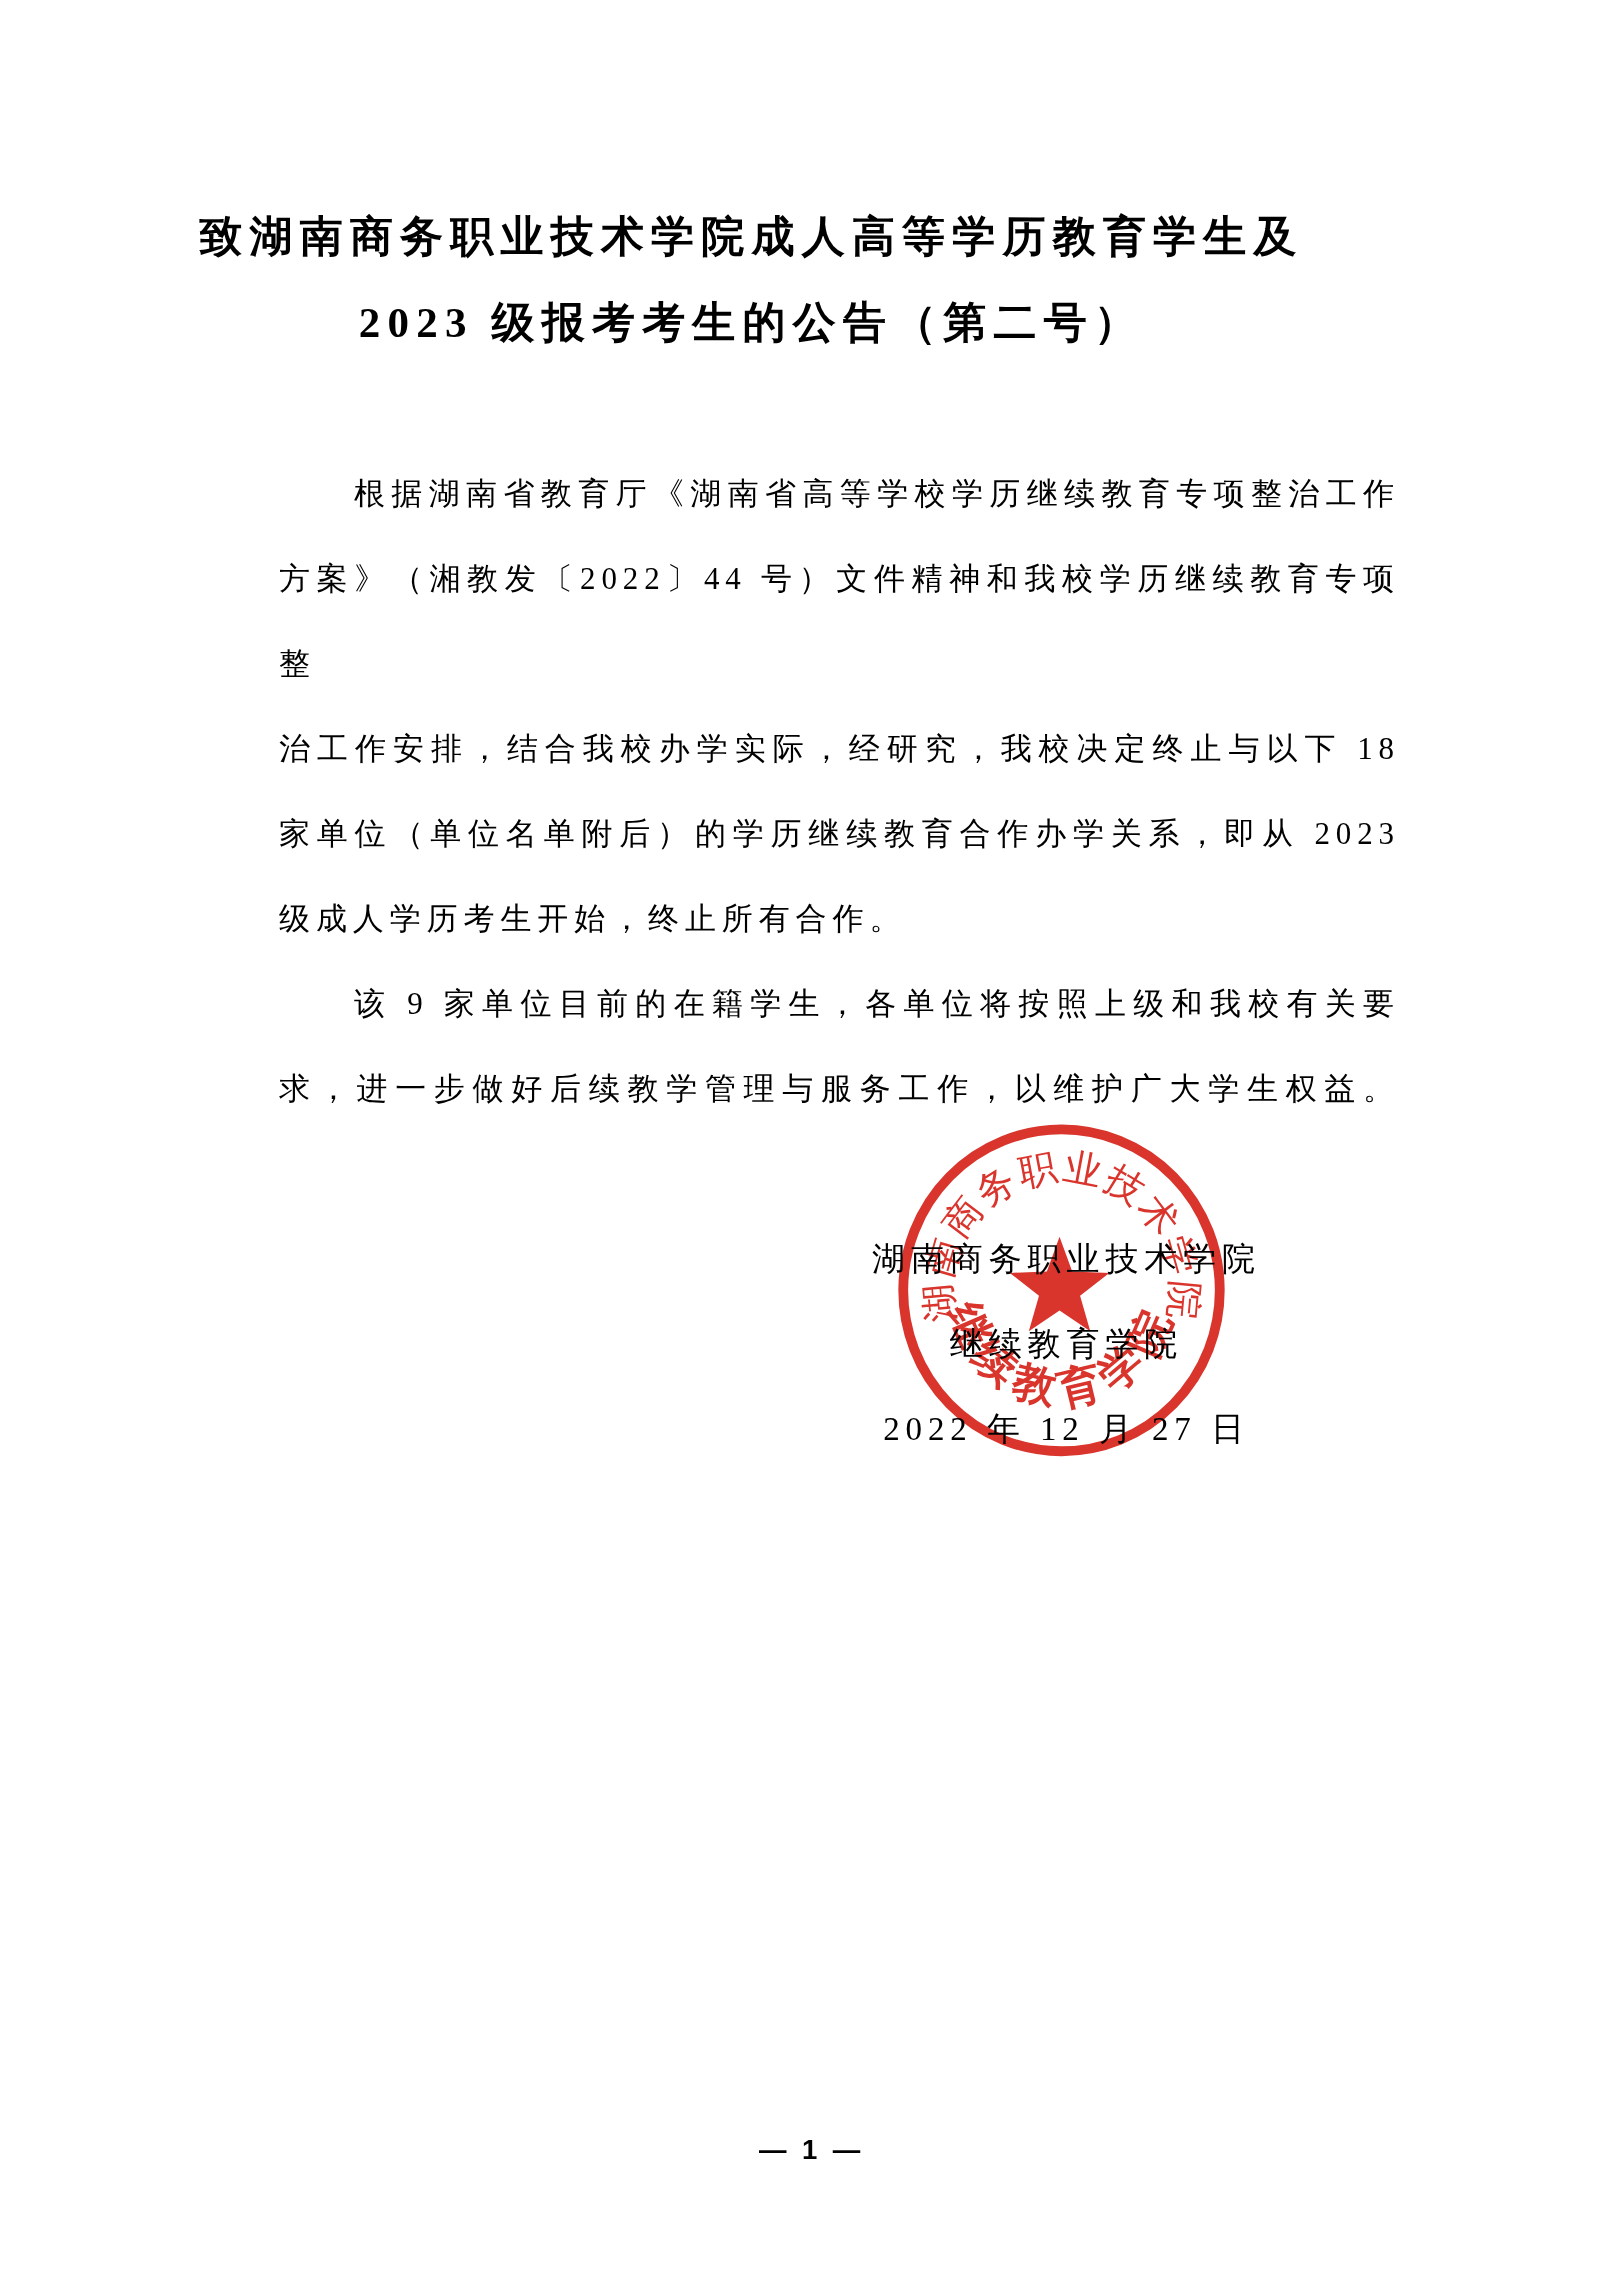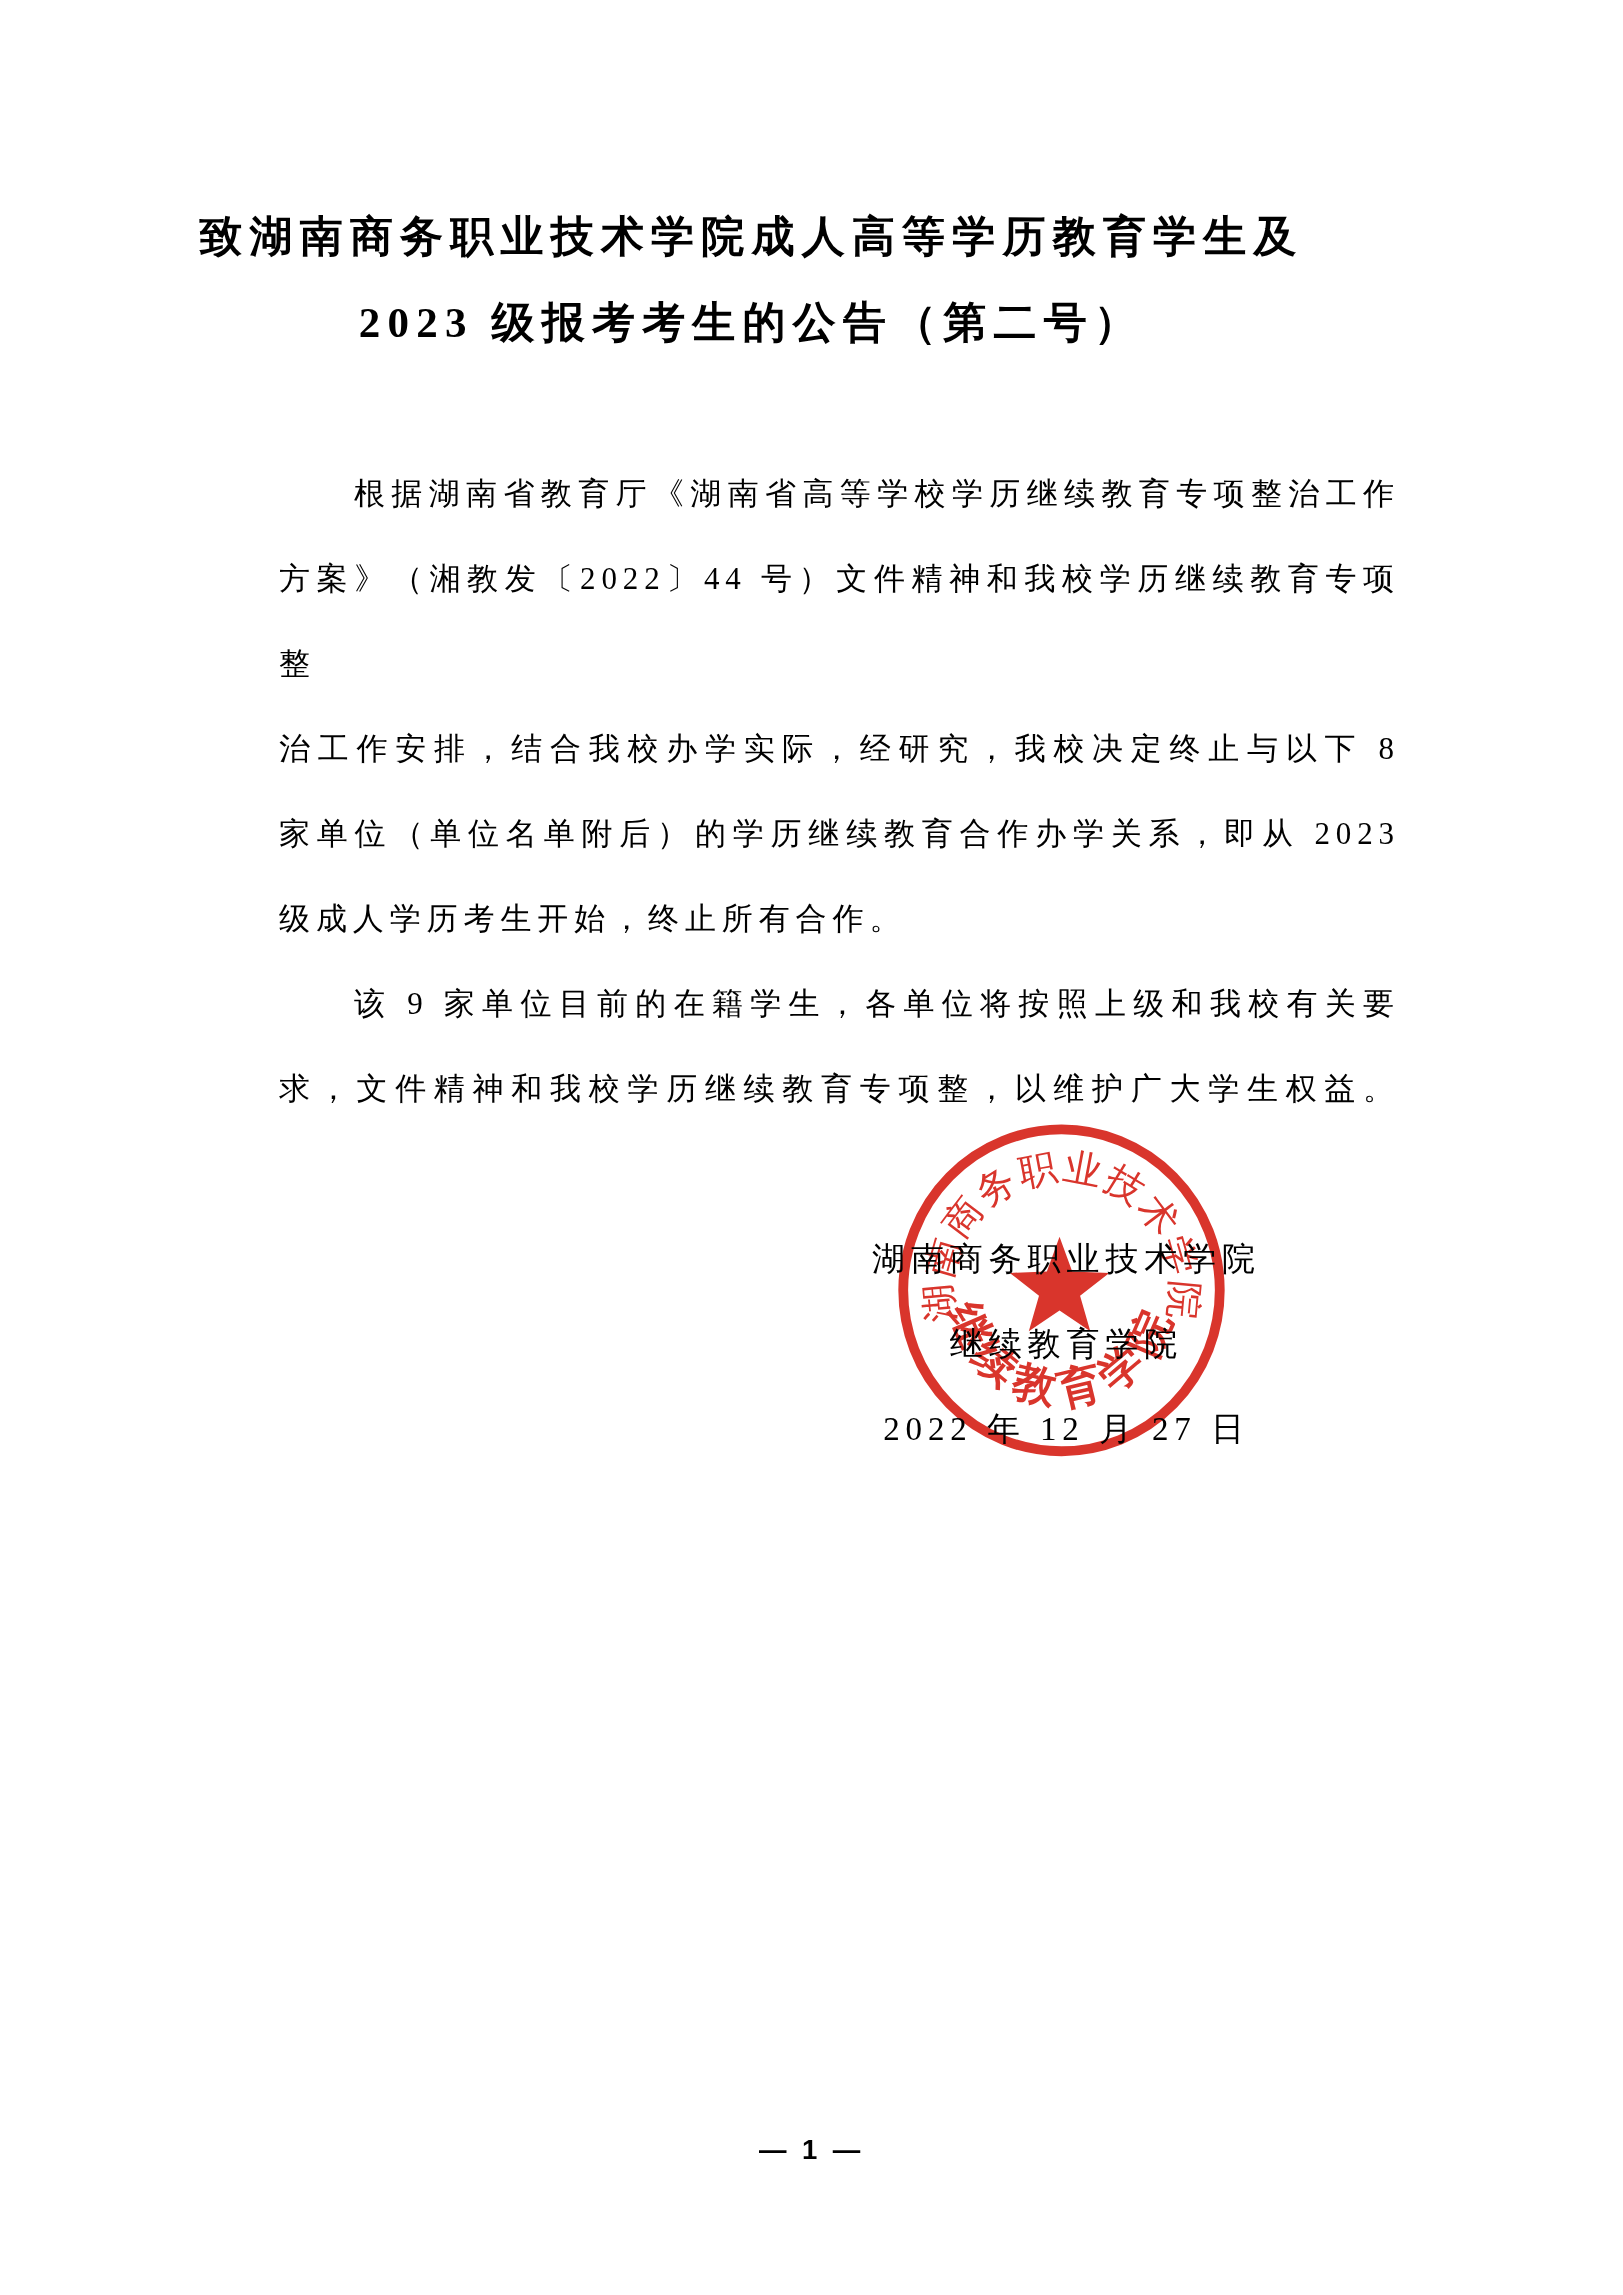--- a/index.html
+++ b/index.html
@@ -96,25 +96,25 @@
 <div class="page">
 
   <h1 class="title">
     <div>致湖南商务职业技术学院成人高等学历教育学生及</div>
     <div>2023 级报考考生的公告（第二号）</div>
   </h1>
 
   <div class="body-block">
     <div class="line indent just">根据湖南省教育厅《湖南省高等学校学历继续教育专项整治工作</div>
     <div class="line just">方案》（湘教发〔2022〕44 号）文件精神和我校学历继续教育专项整</div>
-    <div class="line just">治工作安排，结合我校办学实际，经研究，我校决定终止与以下 8</div>
+    <div class="line just">治工作安排，结合我校办学实际，经研究，我校决定终止与以下 18</div>
     <div class="line just">家单位（单位名单附后）的学历继续教育合作办学关系，即从 2023</div>
     <div class="line">级成人学历考生开始，终止所有合作。</div>
     <div class="line indent just">该 9 家单位目前的在籍学生，各单位将按照上级和我校有关要</div>
-    <div class="line just">求，文件精神和我校学历继续教育专项整，以维护广大学生权益。</div>
+    <div class="line just">求，进一步做好后续教学管理与服务工作，以维护广大学生权益。</div>
   </div>
 
   <div class="signature">
     <div>湖南商务职业技术学院</div>
     <div>继续教育学院</div>
     <div>2022 年 12 月 27 日</div>
   </div>
 
   <div class="footer">— 1 —</div>
 

